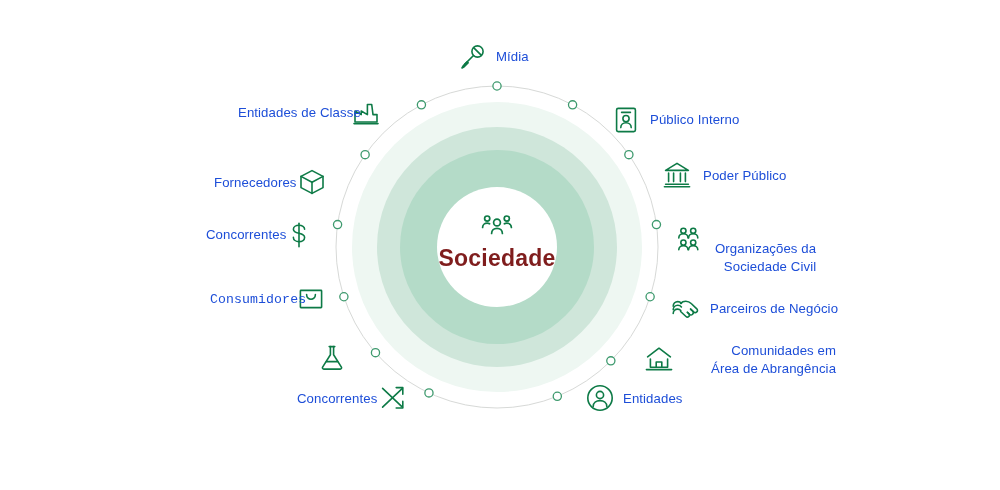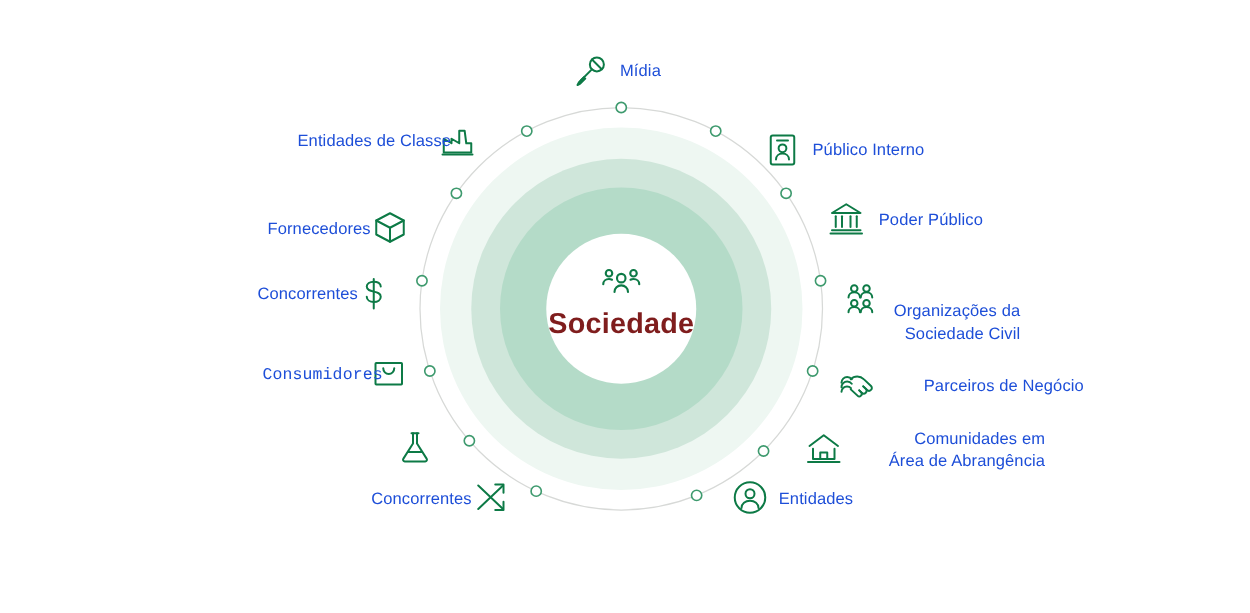--- a/index.html
+++ b/index.html
@@ -213,21 +213,21 @@
         <g fill="none" stroke="#0d7a46" stroke-width="1.6" stroke-linecap="round" stroke-linejoin="round">
           <path d="M3.2 13.2c0-2.6 2.1-4.6 4.6-4.6 1.5 0 2.8.7 3.6 1.8"></path>
           <path d="M3.2 16.8c0-2.6 2.1-4.6 4.6-4.6 1.5 0 2.8.7 3.6 1.8"></path>
           <path d="M3.2 20.4c0-2.4 2-4.3 4.4-4.3 1.3 0 2.4.5 3.2 1.4"></path>
           <path d="M10.6 10.4c1.3-1.4 3.3-2.2 5.2-2.2 2.2 0 4 .9 5.4 2.3l5.6 5.3c.9.9.9 2.3 0 3.1-.9.9-2.3.9-3.2 0l-3-2.8"></path>
           <path d="M20.6 16.1l2 1.9c.9.9.9 2.3 0 3.2-.9.9-2.3.9-3.2 0l-2-1.9"></path>
           <path d="M17.4 19.3l1.4 1.4c.8.8.8 2 0 2.8-.8.8-2 .8-2.8 0l-5.4-5"></path>
         </g>
       </svg>
     </div>
-    <div class="stake-label right" style="top: 300px; left: 710px; margin-left: 29px;">Parceiros de Negócio</div>
+    <div class="stake-label right" style="top: 300px; left: 710px;">Parceiros de Negócio</div>
     <div class="icon-box" style="left: 644px; top: 343px;">
       <svg viewBox="0 0 30 30">
         <g fill="none" stroke="#0d7a46" stroke-width="1.6" stroke-linecap="round" stroke-linejoin="round">
           <path d="M3.6 13.8 15 5.2l11.4 8.6"></path>
           <path d="M6.4 16v8.2h17.2V16"></path>
           <path d="M12.2 24.2v-5.2h5.6v5.2"></path>
           <path d="M2.4 26.6h25.2"></path>
         </g>
       </svg>
     </div>

